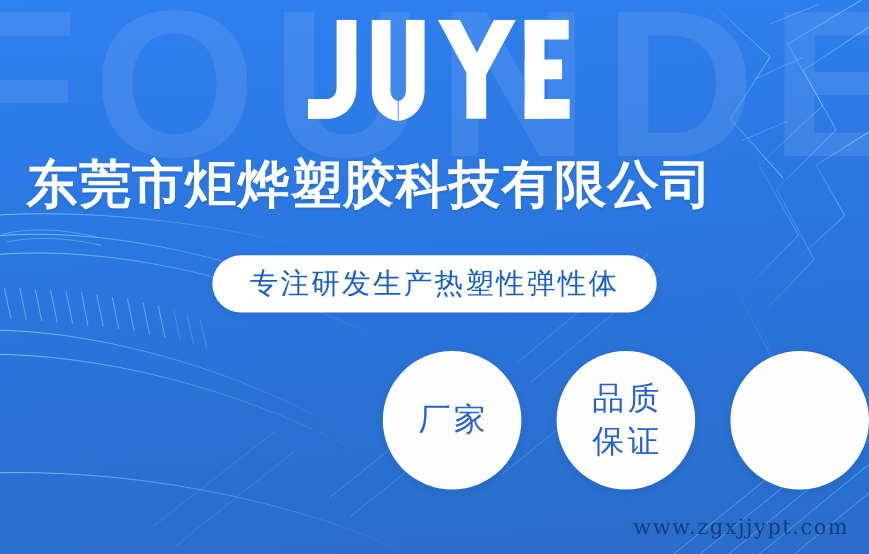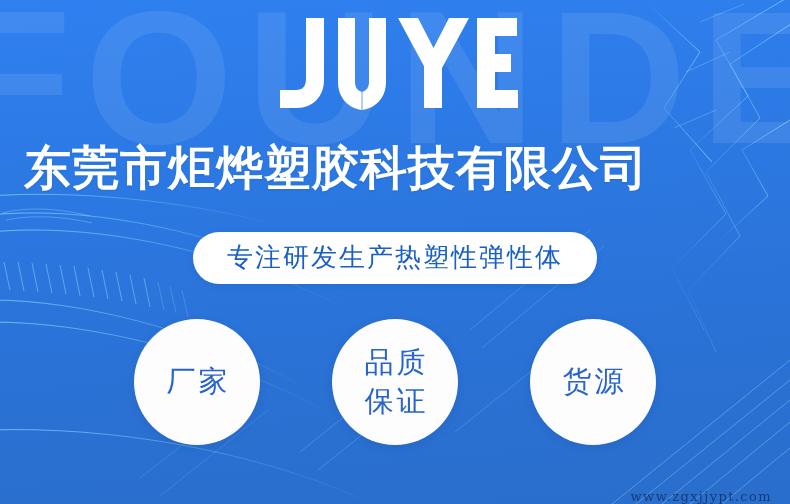--- a/index.html
+++ b/index.html
@@ -99,22 +99,22 @@
     box-shadow: 0 2px 6px rgba(18,56,120,0.12);
   }
 
   
   .circles {
     position: absolute;
     top: 319px;
     left: 0;
     width: 790px;
     display: flex;
-    justify-content: center;
-    gap: 72px;
+    justify-content: flex-end;
+    gap: 32px;
   }
   .circle {
     width: 126px;
     height: 126px;
     border-radius: 50%;
     background: #fdfdfd;
     display: flex;
     flex-direction: column;
     align-items: center;
     justify-content: center;
@@ -128,25 +128,25 @@
     font-weight: 400;
     line-height: 1.36;
     letter-spacing: 3px;
     text-indent: 3px;
   }
 
   
   .watermark {
     position: absolute;
     right: 18px;
-    bottom: 0;
+    bottom: 14px;
     color: #12306b;
     opacity: 0.82;
     font-family: "DejaVu Serif", "Liberation Serif", serif;
-    font-size: 13px;
+    font-size: 19px;
     letter-spacing: 1.4px;
     white-space: nowrap;
   }
 </style>
 </head>
 <body>
 
 <div id="banner">
 
   <div class="bg-word">FOUNDER</div>
@@ -261,19 +261,18 @@
 
   <div class="circles">
     <div class="circle">
       <span>厂家</span>
     </div>
     <div class="circle">
       <span>品质</span>
       <span>保证</span>
     </div>
     <div class="circle">
-      <span>货源</span>
     </div>
   </div>
 
   <div class="watermark">www.zgxjjypt.com</div>
 
 </div>
 
 </body></html>

